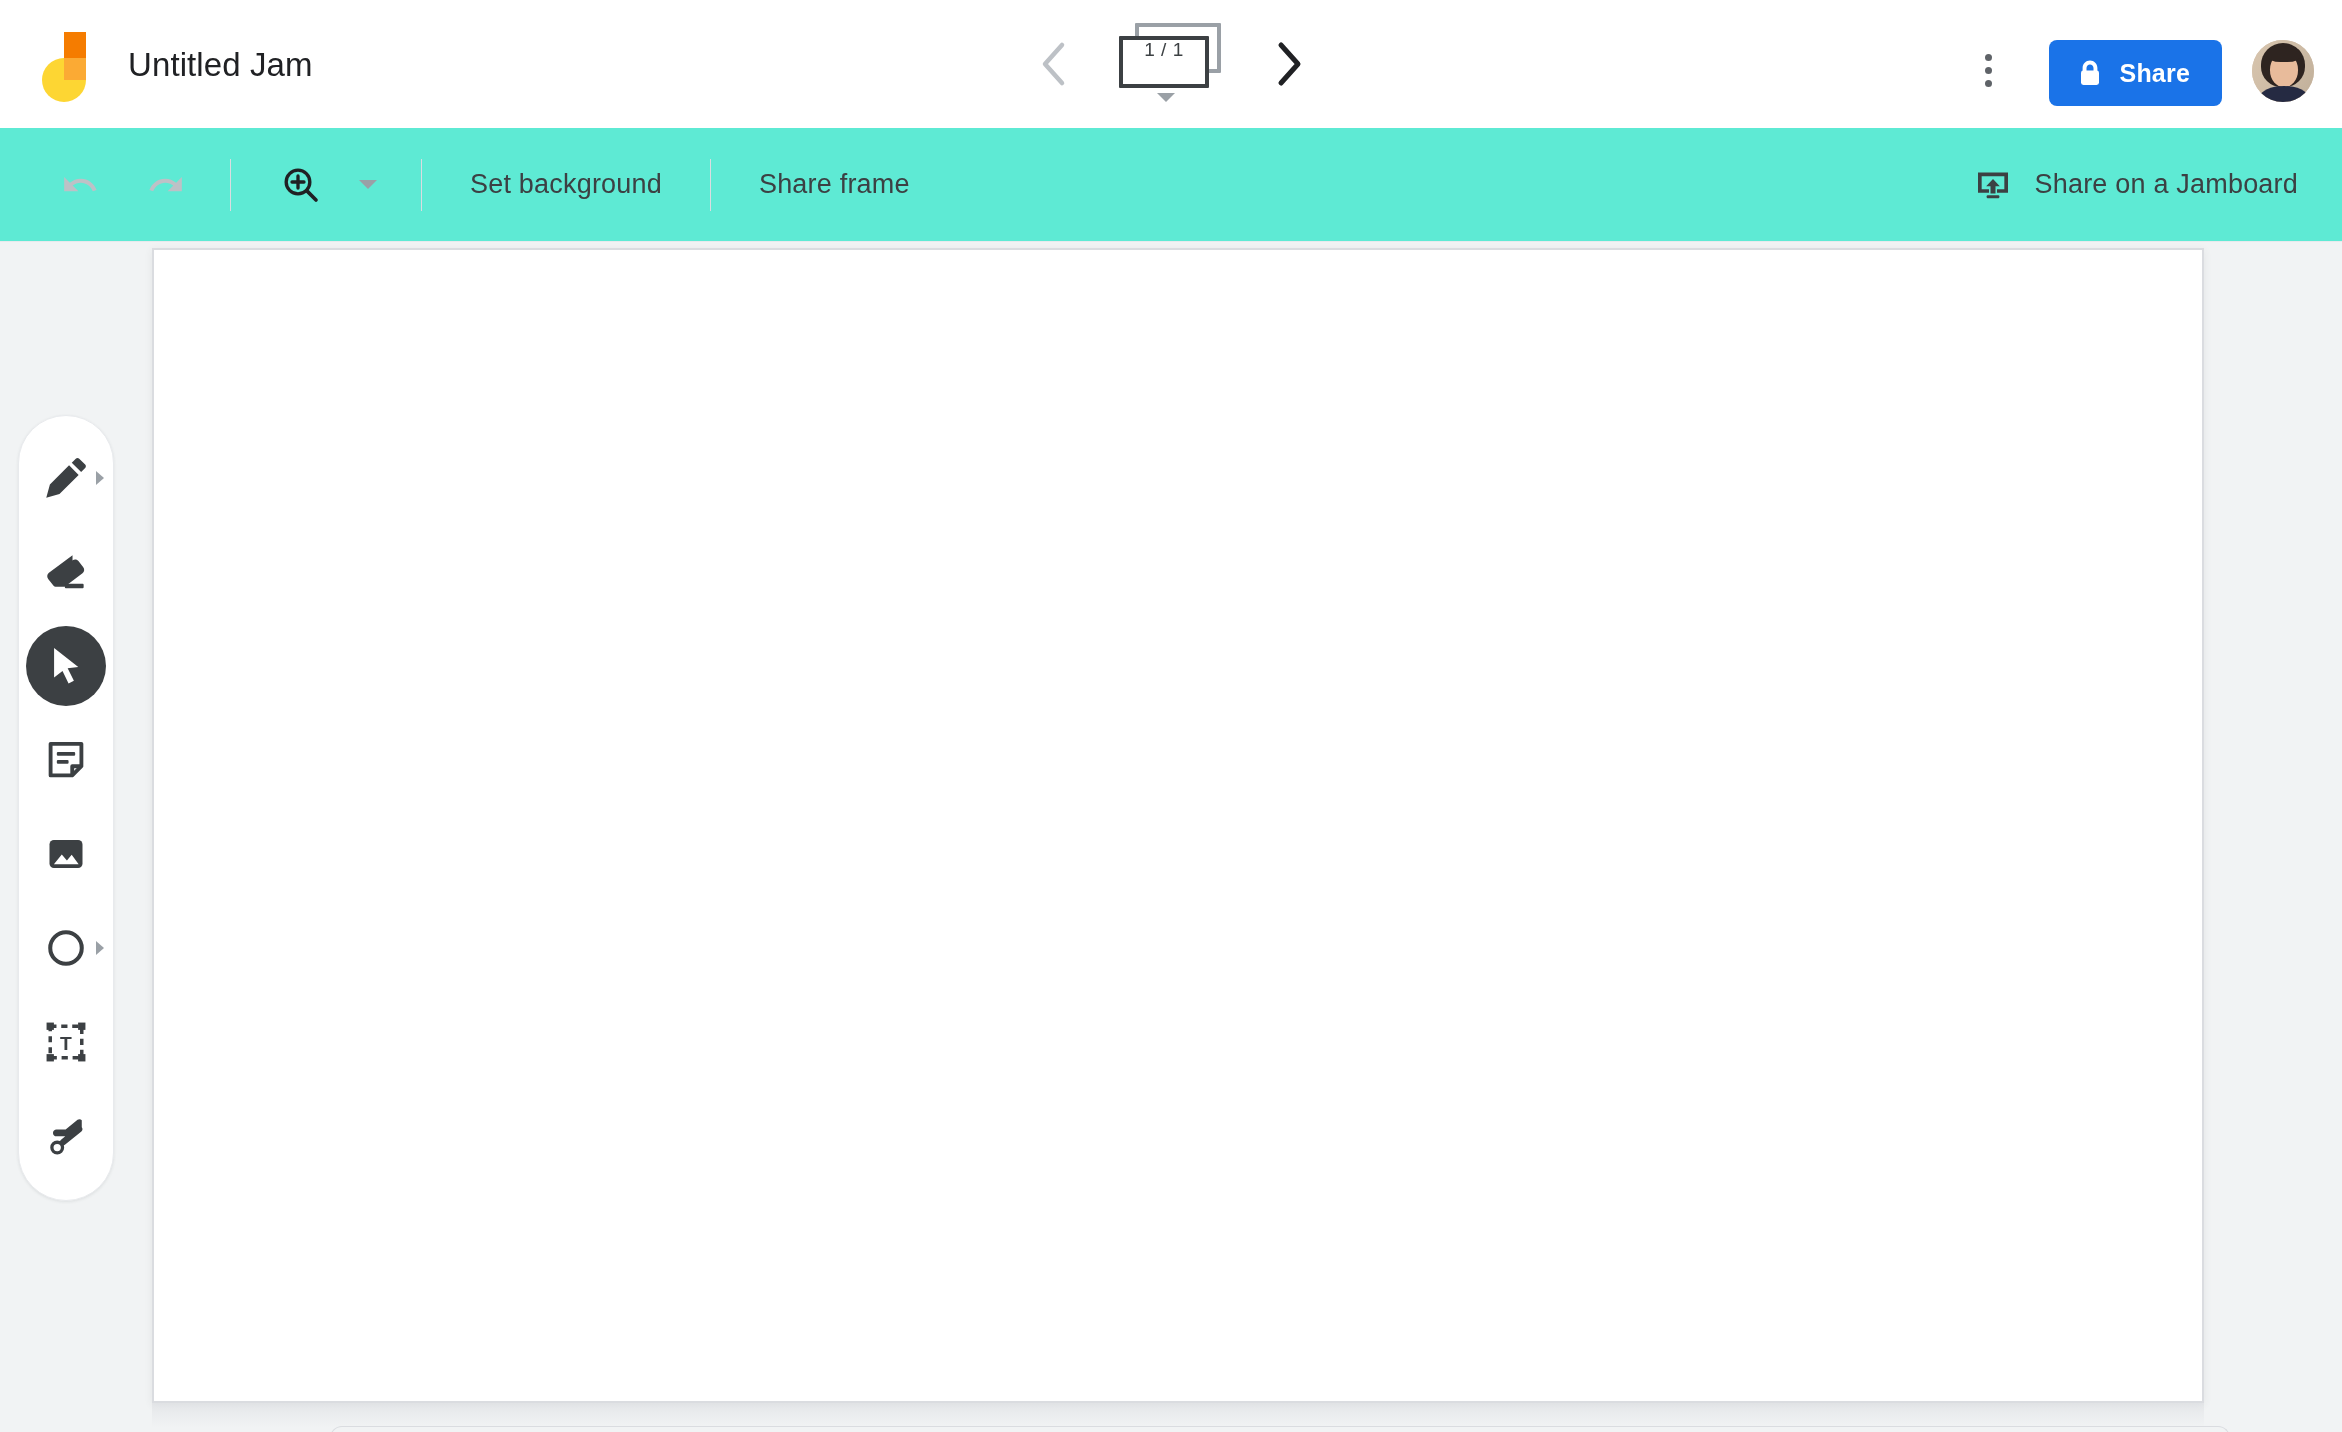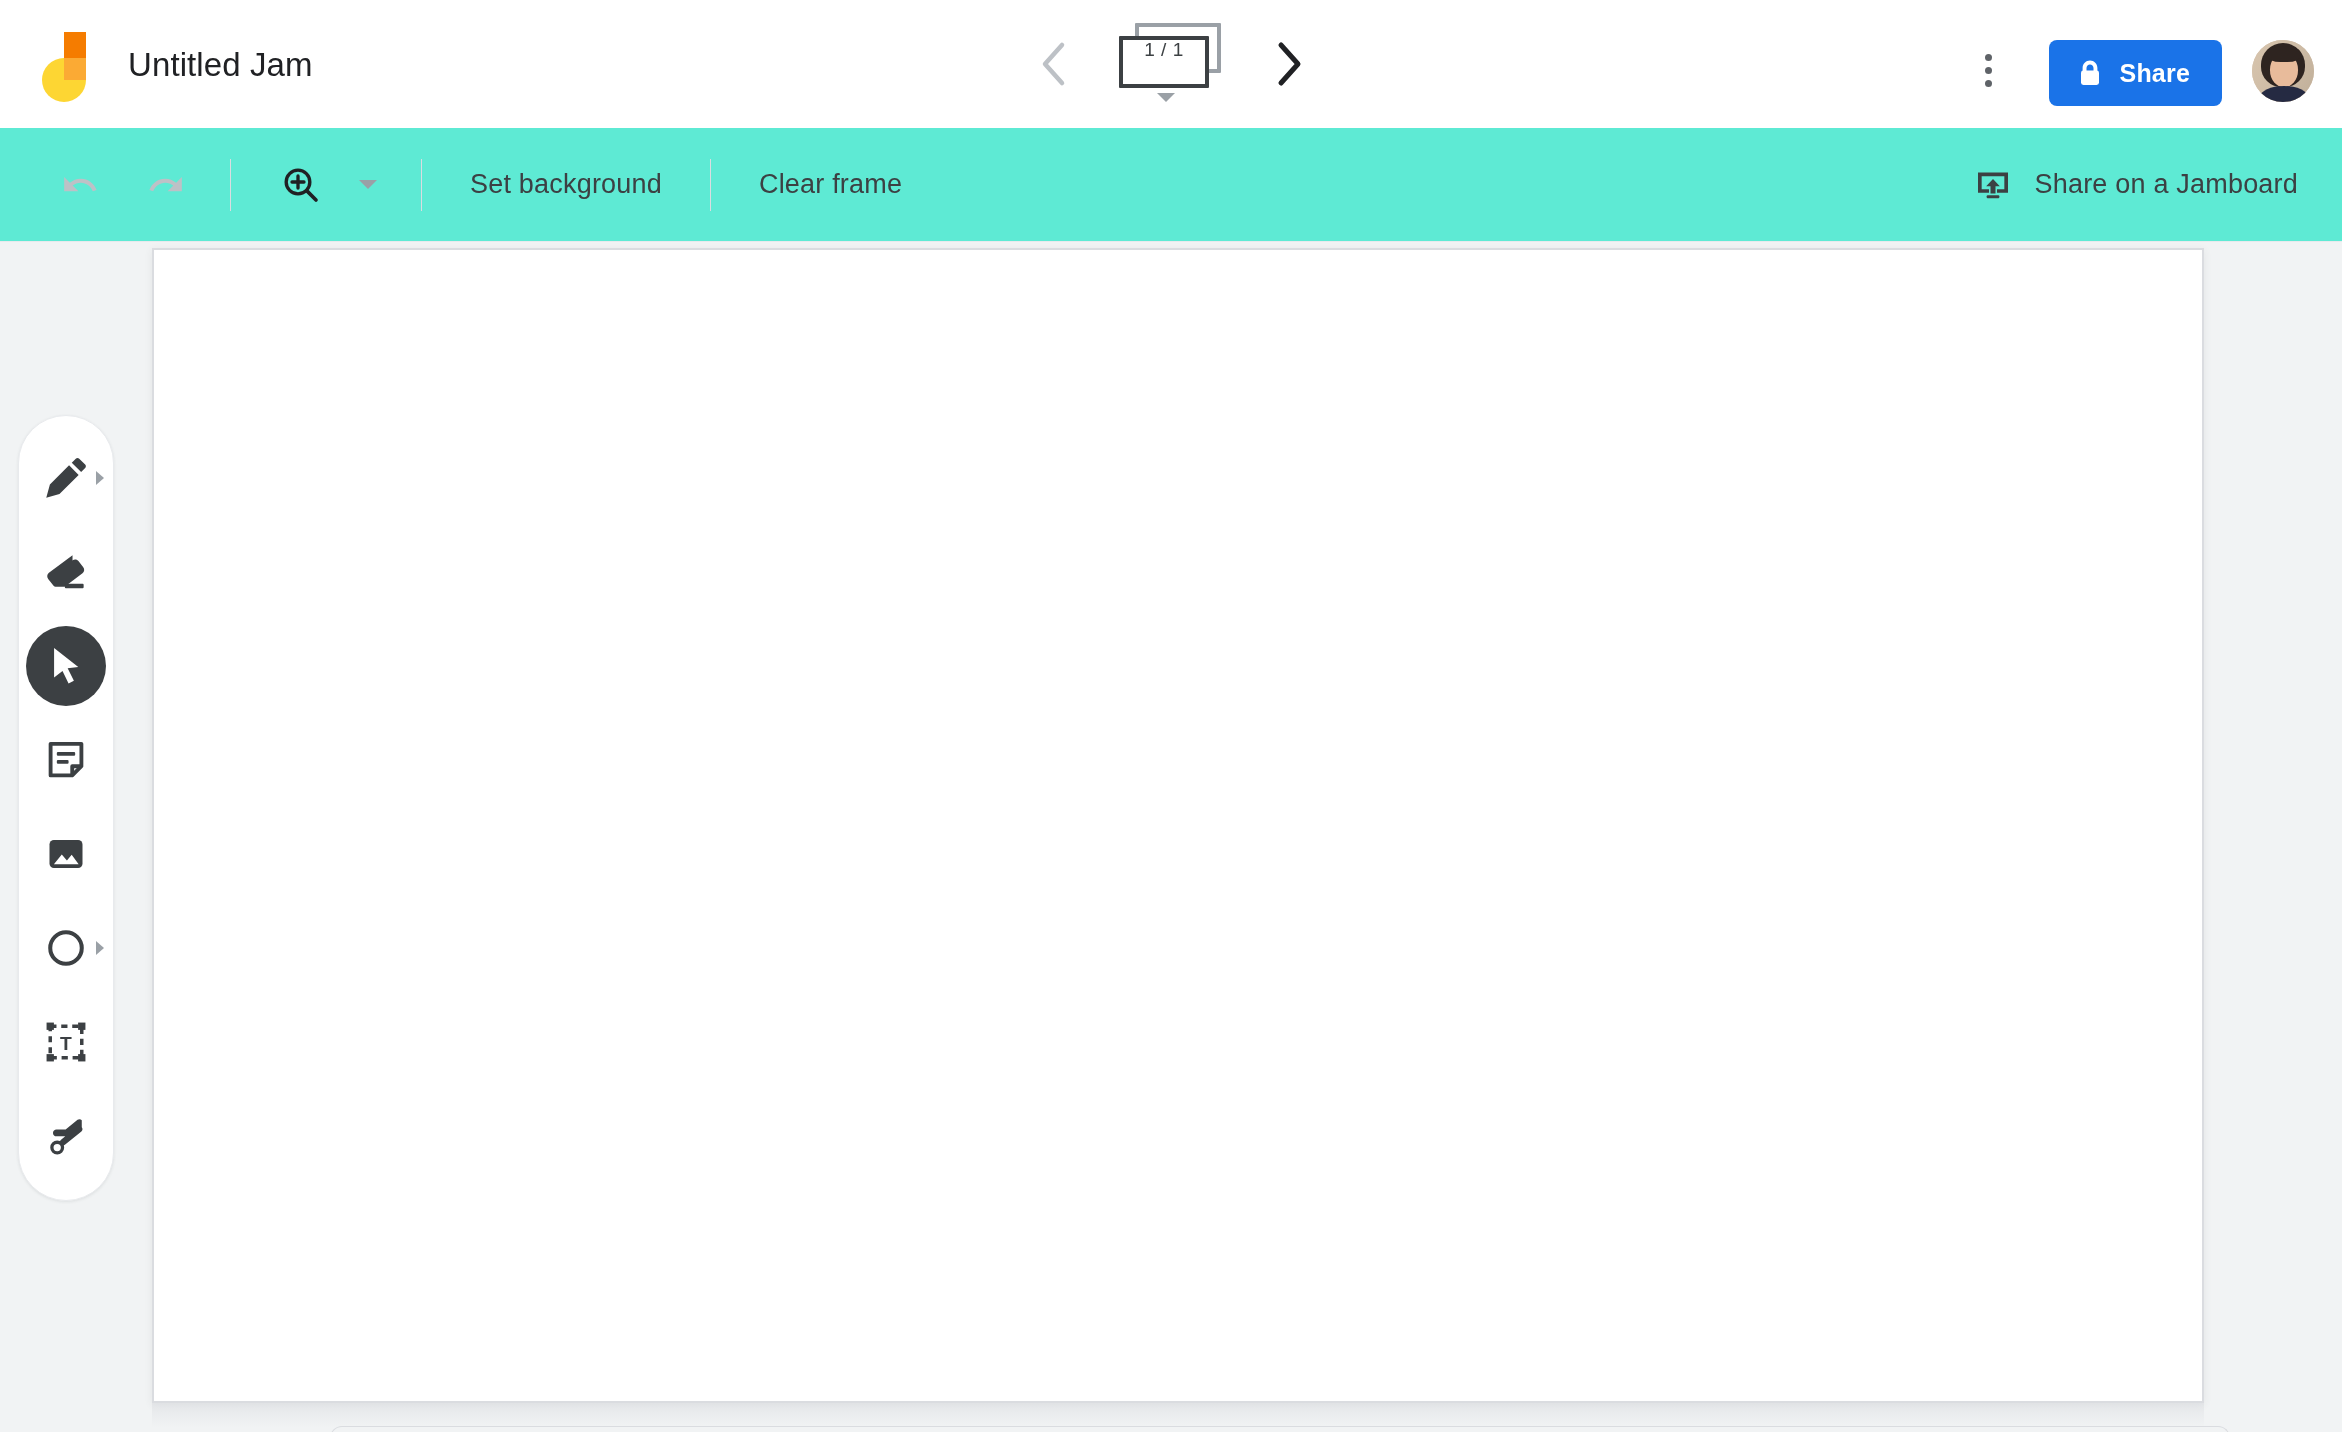--- a/index.html
+++ b/index.html
@@ -474,21 +474,21 @@
 
     <div class="tb-divider"></div>
 
     <div style="width:44px;flex:0 0 auto;"></div>
     <div class="tb-text-btn">Set background</div>
     <div style="width:44px;flex:0 0 auto;"></div>
 
     <div class="tb-divider"></div>
 
     <div style="width:44px;flex:0 0 auto;"></div>
-    <div class="tb-text-btn">Clear frame</div>
+    <div class="tb-text-btn">Share frame</div>
 
     <div class="open-jamboard">
       <span>
         <svg width="40" height="40" viewBox="0 0 24 24" aria-hidden="true">
           <path d="M3 4.5h18v12.2h-6.6v-2.2H18.8V6.7H5.2v7.8h4.4v2.2H3V4.5z" fill="#3c4043"></path>
           <path d="M12 8.4l4.1 4.3h-2.6v4.4h-3v-4.4H7.9L12 8.4z" fill="#3c4043"></path>
           <rect x="8.2" y="18.1" width="7.6" height="1.9" rx="0.6" fill="#3c4043"></rect>
         </svg>
       </span>
       <span class="ojb-label">Share on a Jamboard</span>

